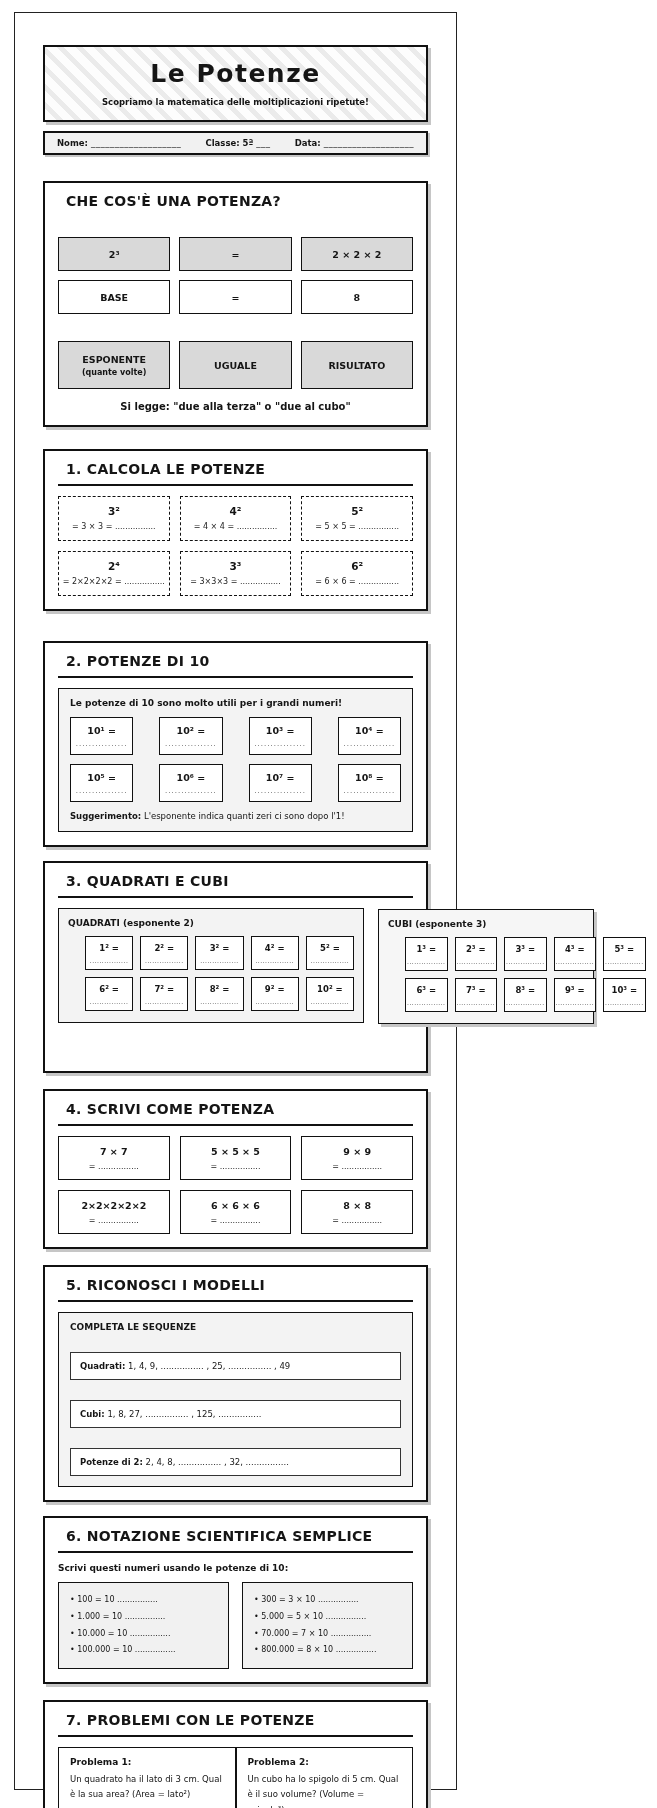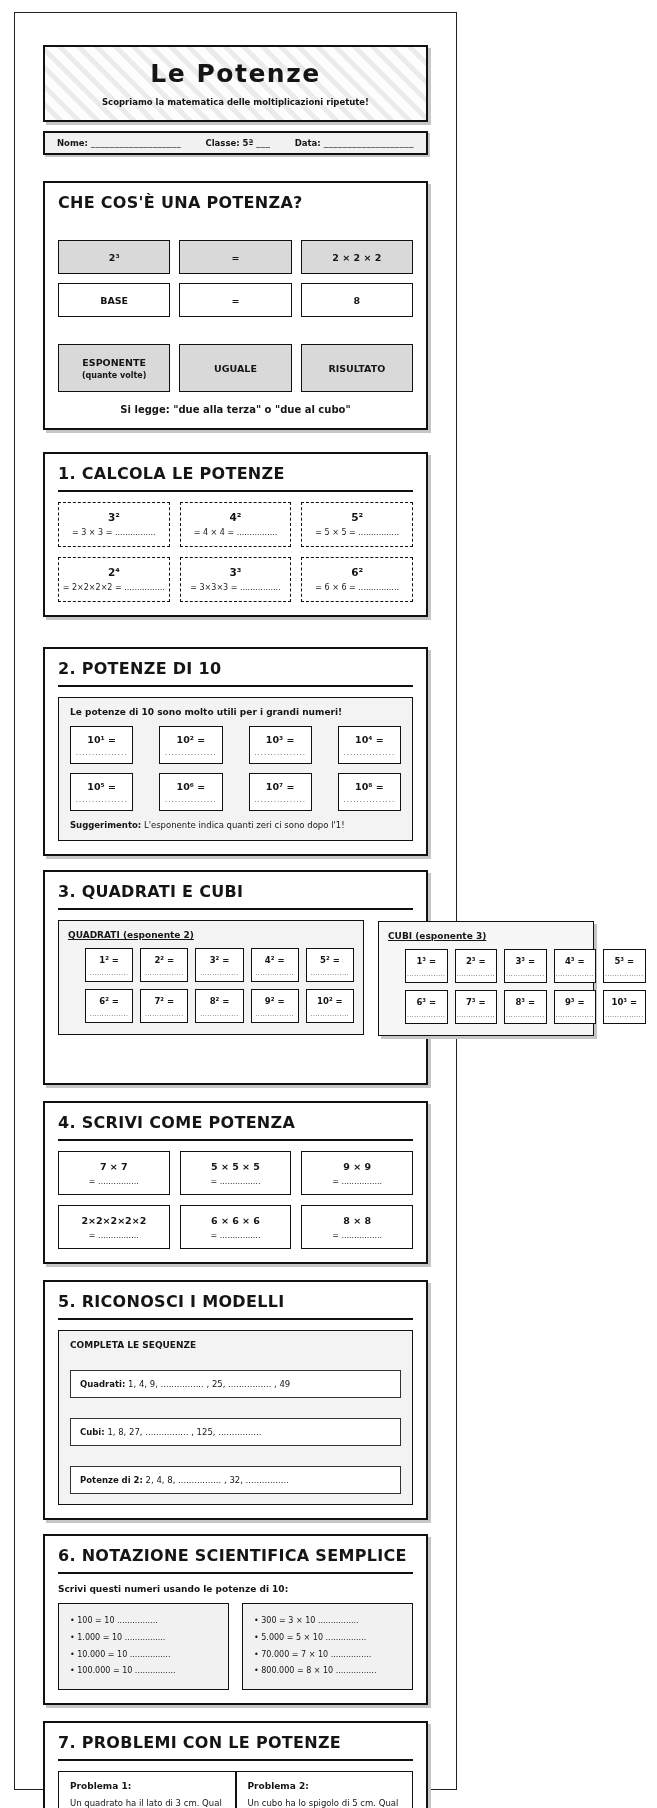--- a/index.html
+++ b/index.html
@@ -62,23 +62,24 @@
   
   .section {
     margin-top: 22px;
     border: 2px solid #111;
     background: #fff;
     box-shadow: 3px 3px 0 #c6c6c6;
     padding: 10px 13px 13px;
     position: relative;
   }
   .section-title {
-    font-size: 16px;
+    font-size: 14px;
     font-weight: bold;
     letter-spacing: 0.3px;
+    margin-left: 8px;
   }
   .rule {
     border: none;
     border-top: 2px solid #111;
     margin: 7px 0 10px;
   }
 
   
   .intro-grid {
     display: grid;
@@ -149,21 +150,21 @@
   }
   .quadrati-box { width: 306px; }
   .cubi-box {
     position: absolute;
     left: 320px;
     top: 1px;
     width: 216px;
     background: #f6f6f6;
     box-shadow: 3px 3px 0 #c6c6c6;
   }
-  .sub-title { font-size: 9px; font-weight: bold; margin-bottom: 8px; text-decoration: underline; }
+  .sub-title { font-size: 9px; font-weight: bold; margin-bottom: 8px; }
   .grid5 { display: grid; grid-template-columns: repeat(5, 1fr); gap: 7px; margin-left: 17px; }
   .mini {
     border: 1px solid #111;
     background: #fff;
     text-align: center;
     padding: 6px 1px 5px;
   }
   .mini-label { font-size: 8.5px; font-weight: bold; }
   .mini .dots { font-size: 6px; letter-spacing: 0.5px; margin-top: 4px; }
 

